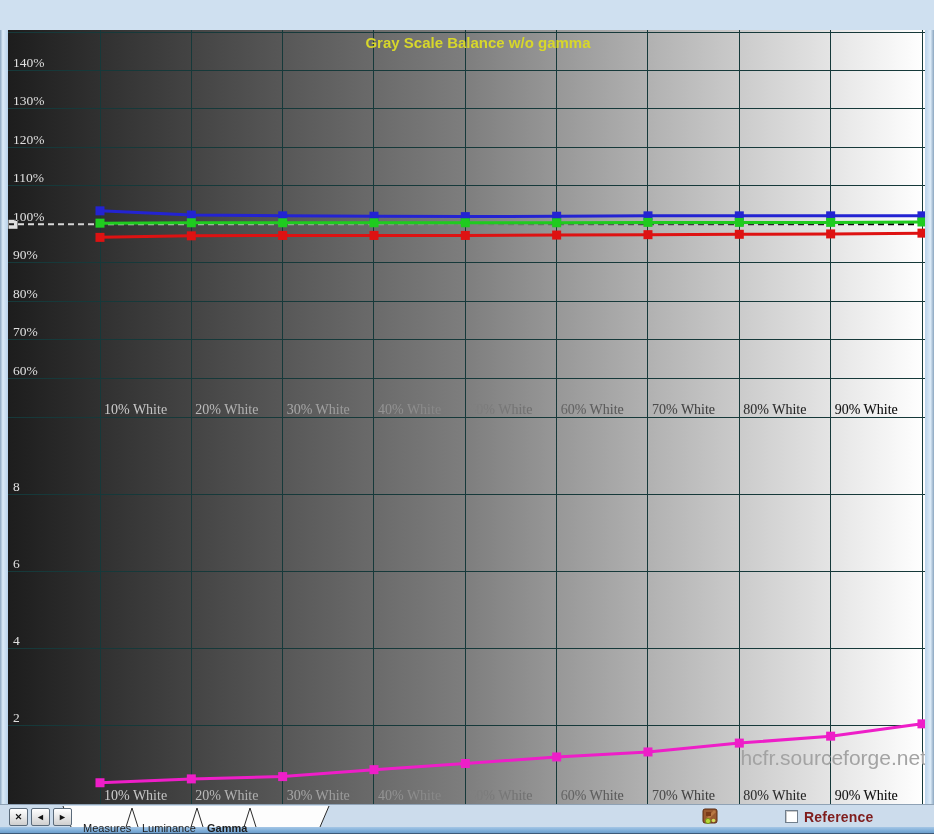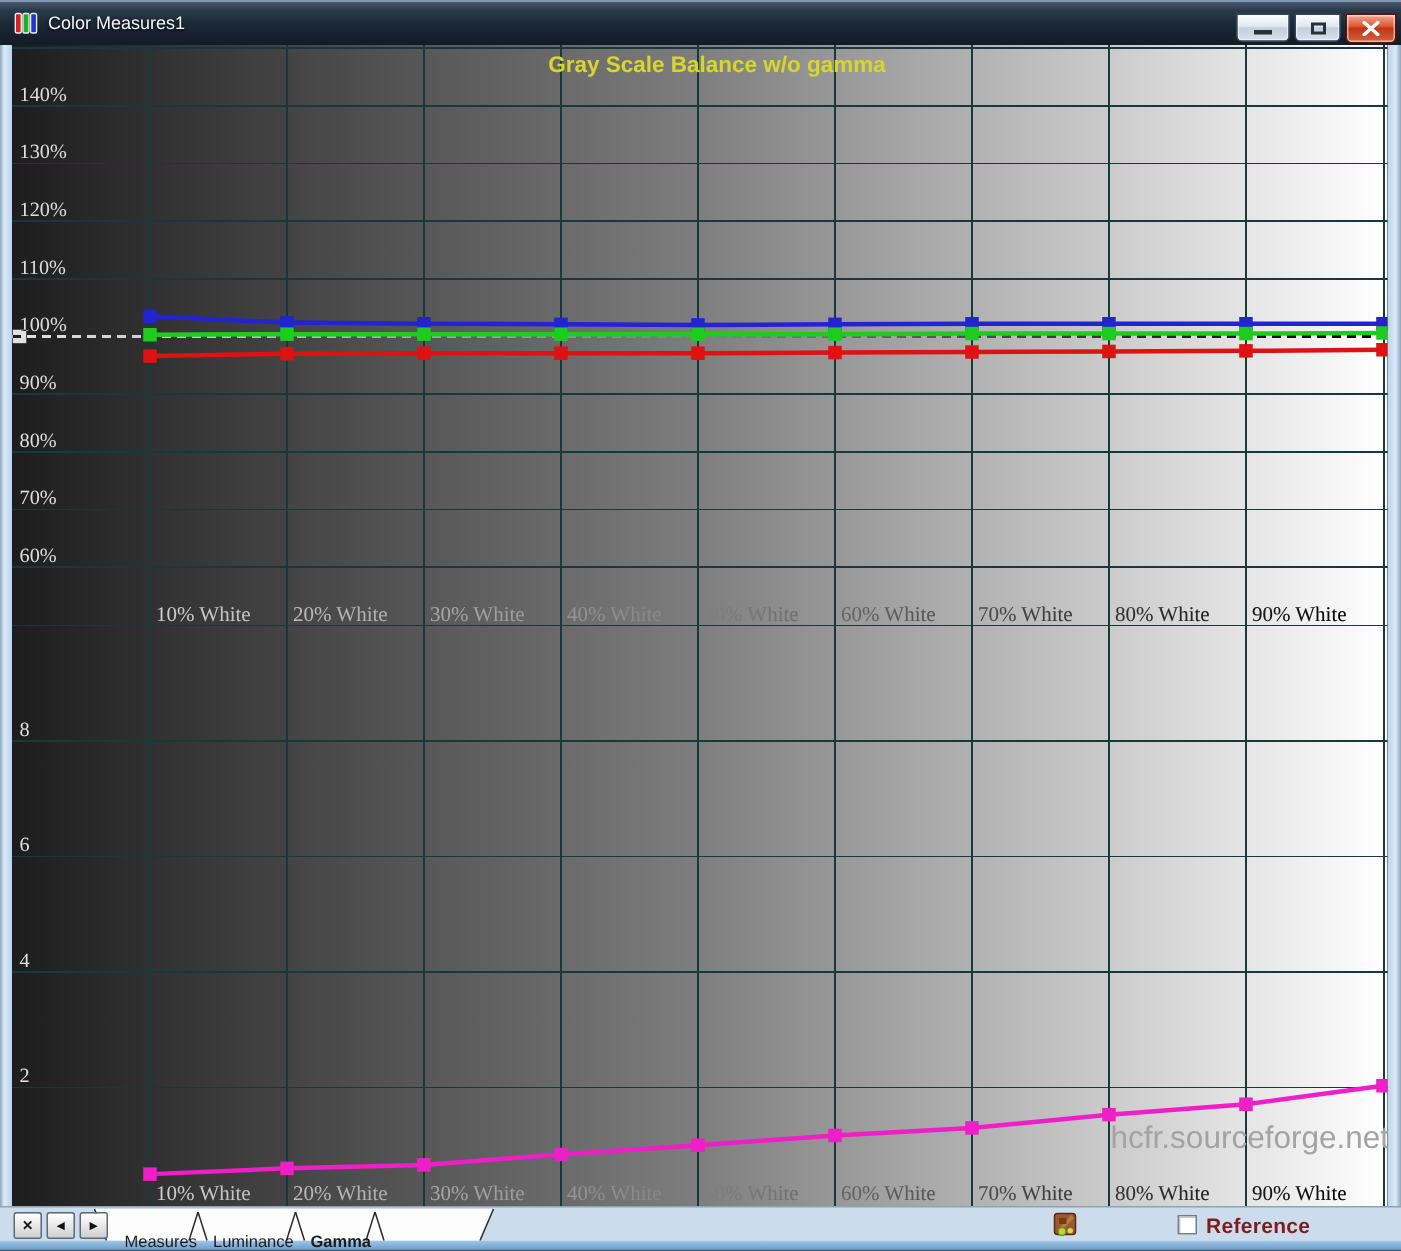--- a/index.html
+++ b/index.html
@@ -82,39 +82,20 @@
   #ref-label{
     position:absolute;left:804px;top:3px;font-size:14px;font-weight:bold;color:#7f1d1d;
     line-height:18px;letter-spacing:.2px;
   }
 </style>
 </head>
 <body>
 
 <div id="win">
 
-  <div id="titlebar">
-    <svg id="app-icon" width="17" height="17" viewBox="0 0 17 17">
-      <rect x="1.2" y="2" width="4" height="13" rx="1" fill="#d42222" stroke="#f0f0f0" stroke-width="0.9"></rect>
-      <rect x="6.3" y="2" width="4" height="13" rx="1" fill="#22b022" stroke="#f0f0f0" stroke-width="0.9"></rect>
-      <rect x="11.4" y="2" width="4" height="13" rx="1" fill="#2233d4" stroke="#f0f0f0" stroke-width="0.9"></rect>
-    </svg>
-    <span id="title-text">Color Measures1</span>
-    <div class="capbtn" id="btn-min">
-      <div class="minbar"></div>
-    </div>
-    <div class="capbtn" id="btn-max">
-      <div class="maxrect"></div>
-    </div>
-    <div class="capbtn" id="btn-close">
-      <svg width="12" height="10" viewBox="0 0 12 10">
-        <path d="M1.5 1 L10.5 9 M10.5 1 L1.5 9" stroke="#ffffff" stroke-width="2.4" stroke-linecap="round"></path>
-      </svg>
-    </div>
-  </div>
 
   <div class="side-border" id="border-left"></div>
   <div class="side-border" id="border-right"></div>
   <div id="border-bottom"></div>
 
   <div id="chart-wrap">
     <svg id="chartsvg" width="917" height="774" viewBox="0 0 917 774">
         <defs>
           <linearGradient id="bgg" x1="0" y1="0" x2="1" y2="0">
             <stop offset="0" stop-color="#1d1d1d"></stop>

